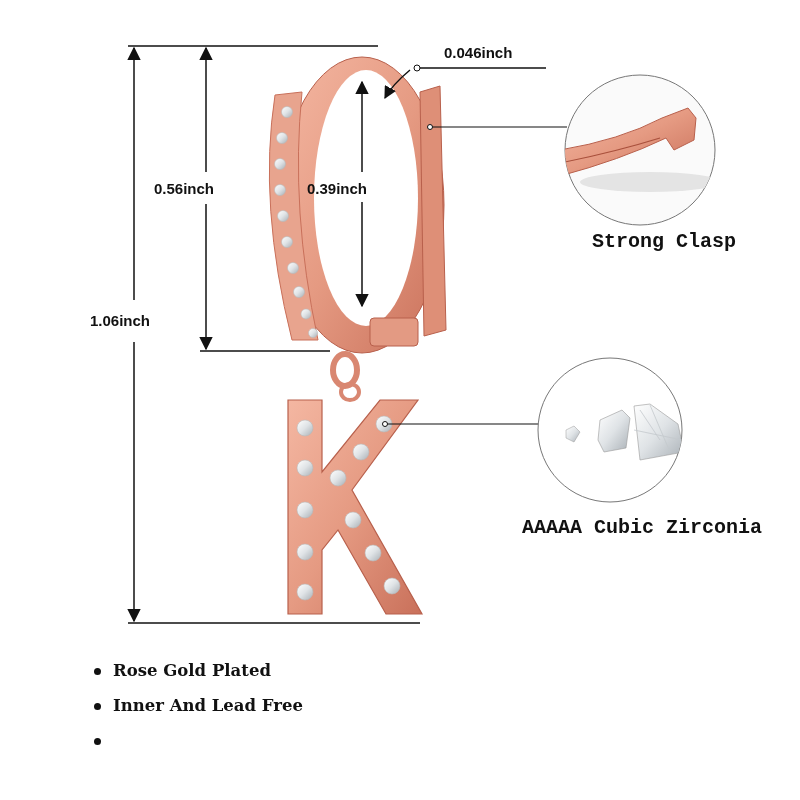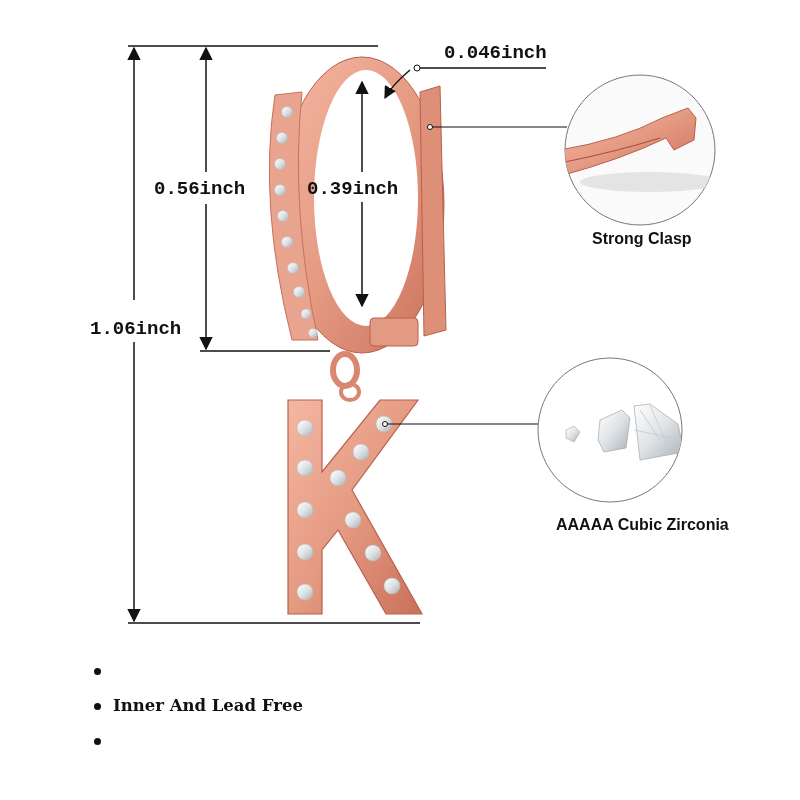--- a/index.html
+++ b/index.html
@@ -1,18 +1,18 @@
 <!DOCTYPE html>
 <html><head>
 <meta charset="utf-8">
 <style>
   html, body { margin:0; padding:0; background:#ffffff; }
   .page { position:relative; width:800px; height:800px; background:#ffffff; overflow:hidden; font-family:"DejaVu Serif", serif; color:#111; }
-  .label { position:absolute; font-weight:bold; font-size:19px; white-space:nowrap; background:#fff; line-height:18px; font-family:Liberation Mono, monospace; }
-  .caption { position:absolute; font-weight:bold; font-size:16px; white-space:nowrap; font-family:Liberation Sans, sans-serif; }
+  .label { position:absolute; font-weight:bold; font-size:15px; white-space:nowrap; background:#fff; line-height:18px; font-family:Liberation Sans, sans-serif; }
+  .caption { position:absolute; font-weight:bold; font-size:20px; white-space:nowrap; font-family:Liberation Mono, monospace; }
   .feature-list { position:absolute; left:94px; top:658px; margin:0; padding:0; list-style:none; }
   .feature-list li { position:relative; font-weight:bold; font-size:16.5px; height:35px; line-height:26px; padding-left:19px; white-space:nowrap; font-family:"DejaVu Serif", serif; }
   .feature-list .bullet { position:absolute; left:0; top:10px; width:7px; height:7px; border-radius:50%; background:#111; }
   svg { position:absolute; left:0; top:0; }
 </style>
 </head>
 <body>
 
 <div class="page">
 
@@ -128,26 +128,26 @@
       <circle cx="610" cy="430" r="72" fill="#ffffff" stroke="#777" stroke-width="1"></circle>
       <g clip-path="url(#clip-gem)">
         <path d="M566,430 L574,426 L580,432 L574,442 L566,438 Z" fill="url(#gem)" stroke="#999" stroke-width="0.5"></path>
         <path d="M600,420 L622,410 L630,418 L626,448 L604,452 L598,440 Z" fill="url(#gem)" stroke="#999" stroke-width="0.6"></path>
         <path d="M634,406 L650,404 L678,424 L684,452 L640,460 Z" fill="url(#gem)" stroke="#999" stroke-width="0.6"></path>
         <path d="M640,410 L660,440 M650,405 L670,452 M634,430 L682,440" stroke="#c4c9cd" stroke-width="0.8" fill="none"></path>
       </g>
     </g>
   </svg>
 
-  <div class="label" style="left:90px; top:320px;">1.06inch</div>
+  <div class="label" style="left:90px; top:312px;">1.06inch</div>
   <div class="label" style="left:154px; top:180px;">0.56inch</div>
   <div class="label" style="left:307px; top:180px; background:transparent;">0.39inch</div>
   <div class="label" style="left:444px; top:44px;">0.046inch</div>
 
   <div class="caption" style="left:592px; top:230px;">Strong Clasp</div>
-  <div class="caption" style="left:556px; top:516px;">AAAAA Cubic Zirconia</div>
+  <div class="caption" style="left:522px; top:516px;">AAAAA Cubic Zirconia</div>
 
   <ul class="feature-list">
-    <li><span class="bullet"></span></li>
+    <li><span class="bullet"></span><span>Rose Gold Plated</span></li>
     <li><span class="bullet"></span><span>Inner And Lead Free</span></li>
     <li><span class="bullet"></span></li>
   </ul>
 </div>
 
 </body></html>

